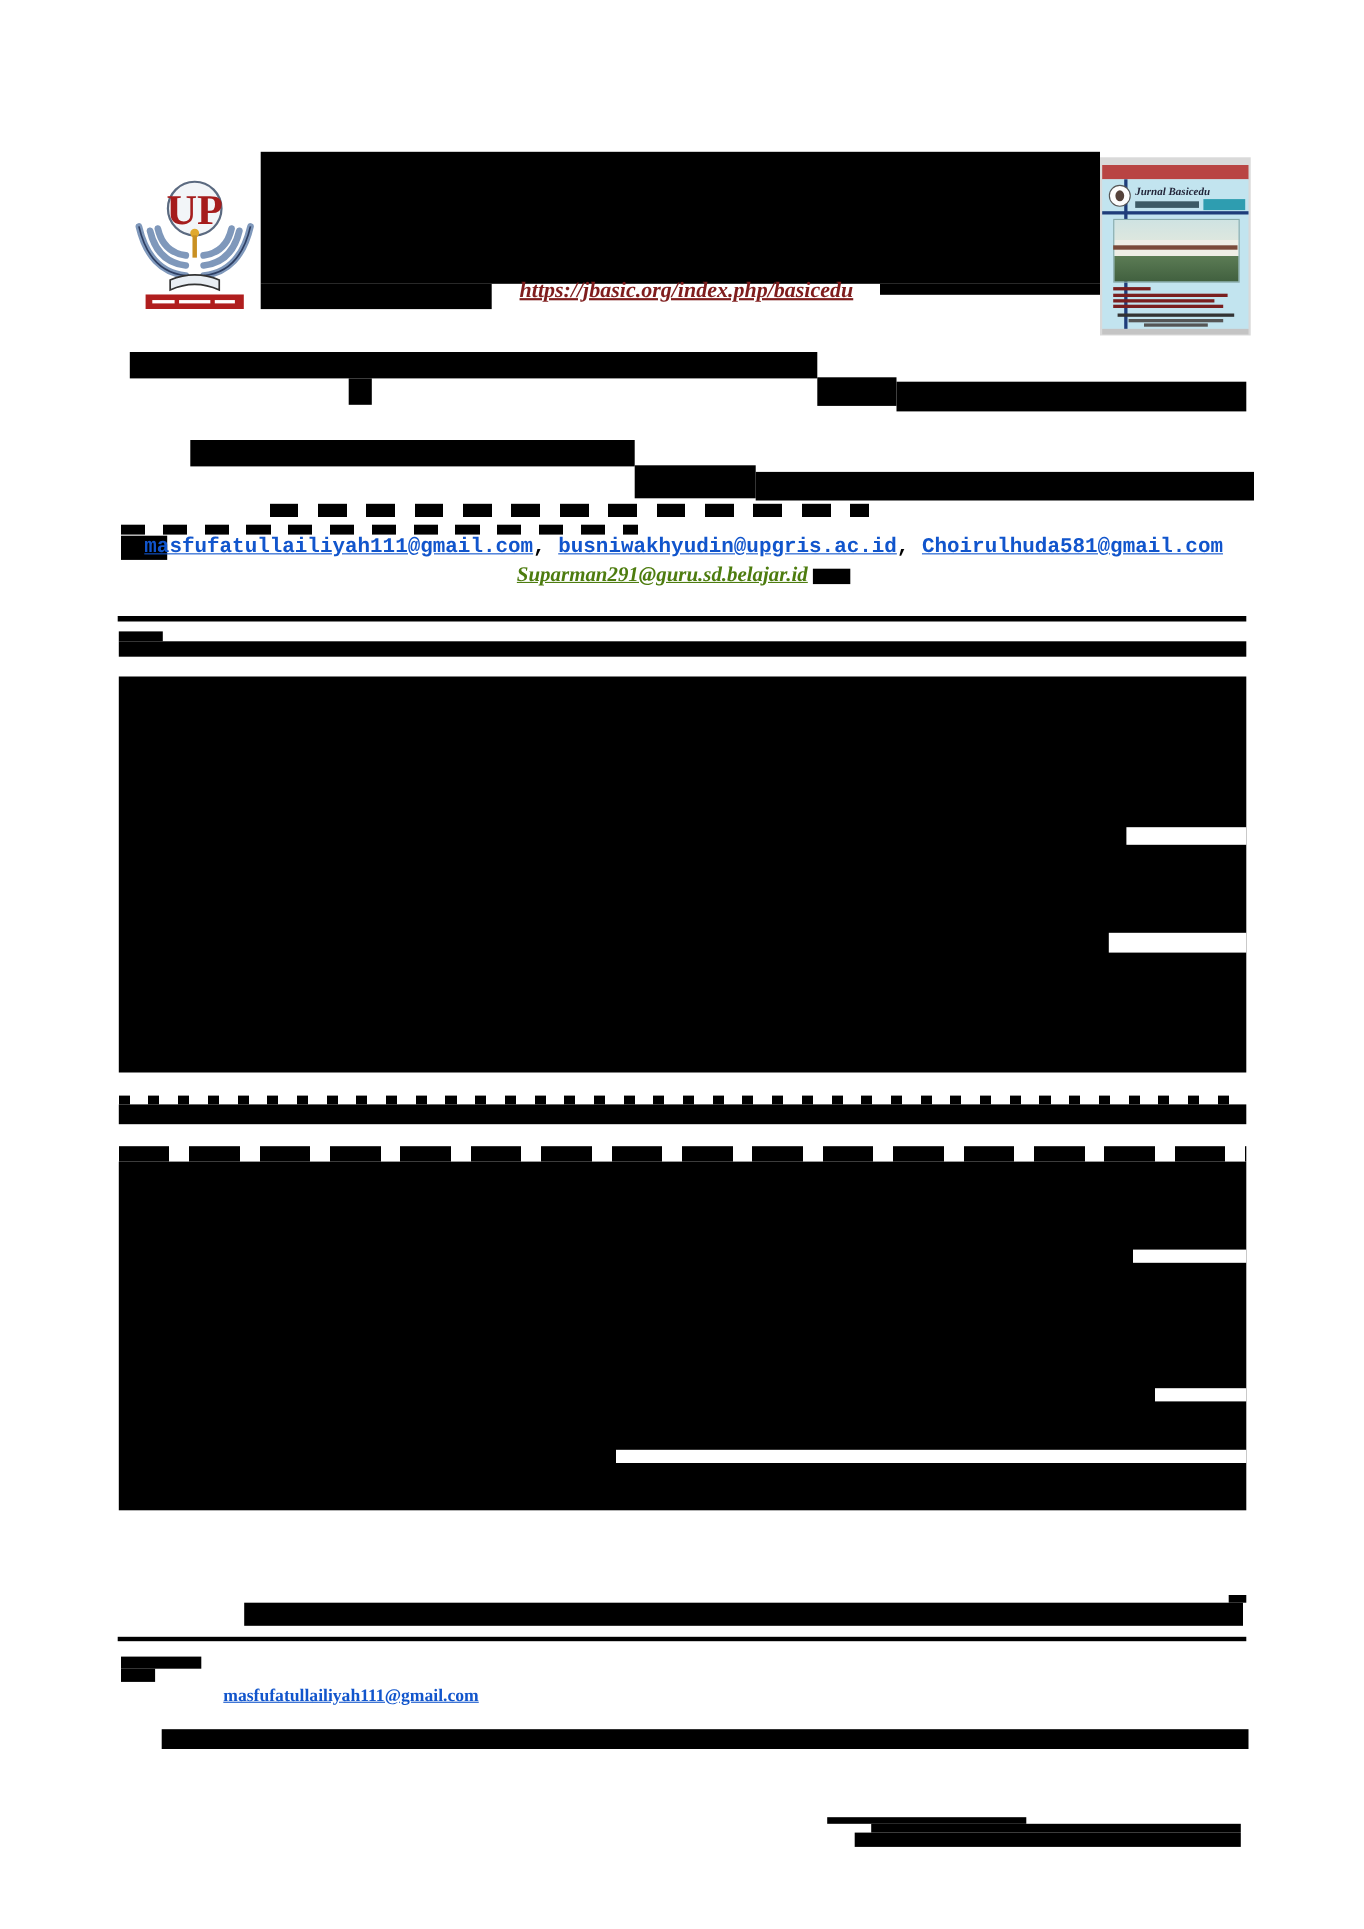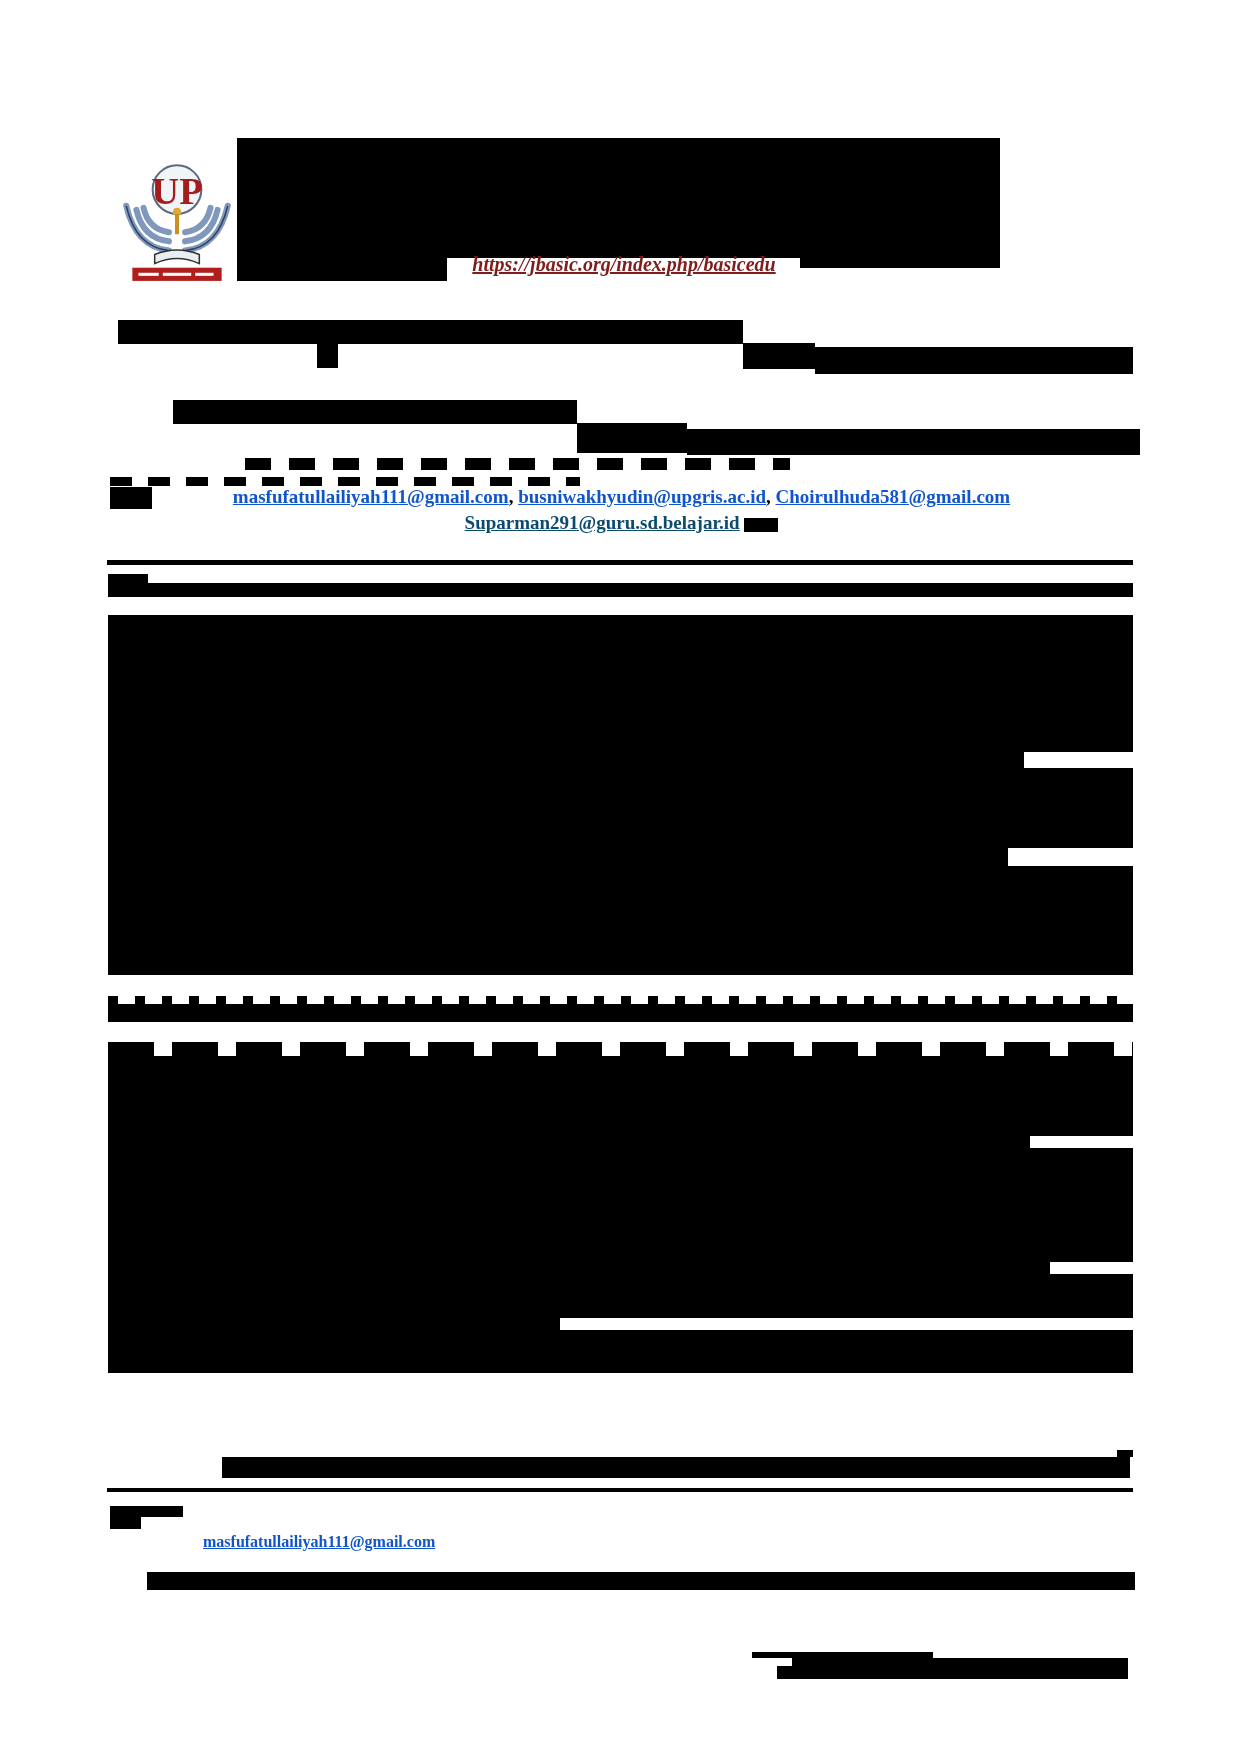--- a/index.html
+++ b/index.html
@@ -76,41 +76,61 @@
     <rect x="46" y="122" width="28" height="3" fill="#fff"></rect>
     <rect x="78" y="122" width="18" height="3" fill="#fff"></rect>
   </svg>
 
   <div class="blk" style="left:237px;top:138px;width:763px;height:120px;"></div>
   <div class="blk" style="left:237px;top:258px;width:210px;height:23px;"></div>
   <div class="blk" style="left:800px;top:258px;width:200px;height:10px;"></div>
 
   <a class="biglink" style="color:#7f1d1d;">https://jbasic.org/index.php/basicedu</a>
 
+  <div class="cover">
+    <div class="redbar" style="background:#b94443;"></div>
+    <div class="body" style="background:#c2e4ef;"></div>
+    <div class="vline" style="background:#1f3d7a;"></div>
+    <div class="hline" style="background:#1f3d7a;"></div>
+    <div class="logo-dot"></div>
+    <div class="ctitle">Jurnal Basicedu</div>
+    <div class="cinfobar"></div>
+    <div class="cbadge"></div>
+    <div class="photo"></div>
+    <div class="roof"></div>
+    <div class="cbar" style="left:12px;top:118px;width:34px;background:#7a1f1f;"></div>
+    <div class="cbar" style="left:12px;top:124px;width:104px;background:#7a1f1f;"></div>
+    <div class="cbar" style="left:12px;top:129px;width:92px;background:#7a1f1f;"></div>
+    <div class="cbar" style="left:12px;top:134px;width:100px;background:#7a1f1f;"></div>
+    <div class="cbar" style="left:16px;top:142px;width:106px;background:#333;"></div>
+    <div class="cbar" style="left:26px;top:147px;width:86px;background:#555;"></div>
+    <div class="cbar" style="left:40px;top:151px;width:58px;background:#555;"></div>
+    <div class="shadow-b"></div>
+  </div>
 
   <div class="blk" style="left:118px;top:320px;width:625px;height:24px;"></div>
   <div class="blk" style="left:317px;top:344px;width:21px;height:24px;"></div>
   <div class="blk" style="left:743px;top:343px;width:72px;height:26px;"></div>
   <div class="blk" style="left:815px;top:347px;width:318px;height:27px;"></div>
 
   <div class="blk" style="left:173px;top:400px;width:404px;height:24px;"></div>
   <div class="blk" style="left:577px;top:423px;width:110px;height:30px;"></div>
   <div class="blk" style="left:687px;top:429px;width:453px;height:26px;"></div>
 
   <div class="dashes1"></div>
   <div class="dashes2"></div>
 
   <div class="blk" style="left:110px;top:487px;width:42px;height:22px;"></div>
 
-  <div class="emails-row" style="color:#1155cc;">
+  <div class="emails-row" style="color:#1155cc;font-family:Liberation Mono, monospace;">
     <span class="email-link">masfufatullailiyah111@gmail.com</span><span class="sep">,</span>
     <span class="email-link">busniwakhyudin@upgris.ac.id</span><span class="sep">,</span>
     <span class="email-link">Choirulhuda581@gmail.com</span>
   </div>
-  <div class="emails-row2" style="color:#0c4a6e;">
+  <div class="emails-row2" style="color:#4d7c0f;font-style:italic;">
     <span class="email-link">Suparman291@guru.sd.belajar.id</span>
     <span class="mini-blk"></span>
   </div>
 
   <div class="rule" style="left:107px;top:560px;width:1026px;height:5px;"></div>
   <div class="blk" style="left:108px;top:574px;width:40px;height:9px;"></div>
   <div class="blk" style="left:108px;top:583px;width:1025px;height:14px;"></div>
 
   <div class="blk" style="left:108px;top:615px;width:1025px;height:360px;"></div>
   <div class="gap" style="left:1024px;top:752px;width:109px;height:16px;"></div>

